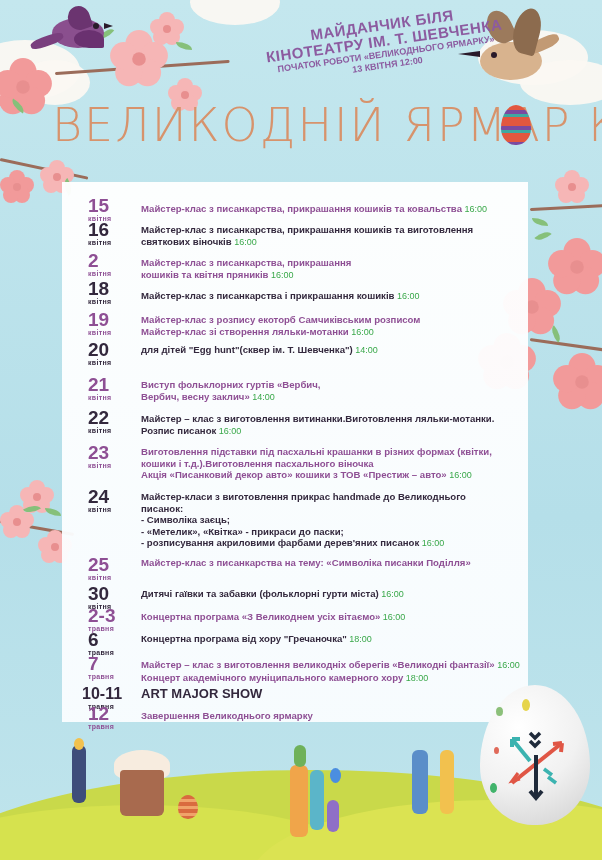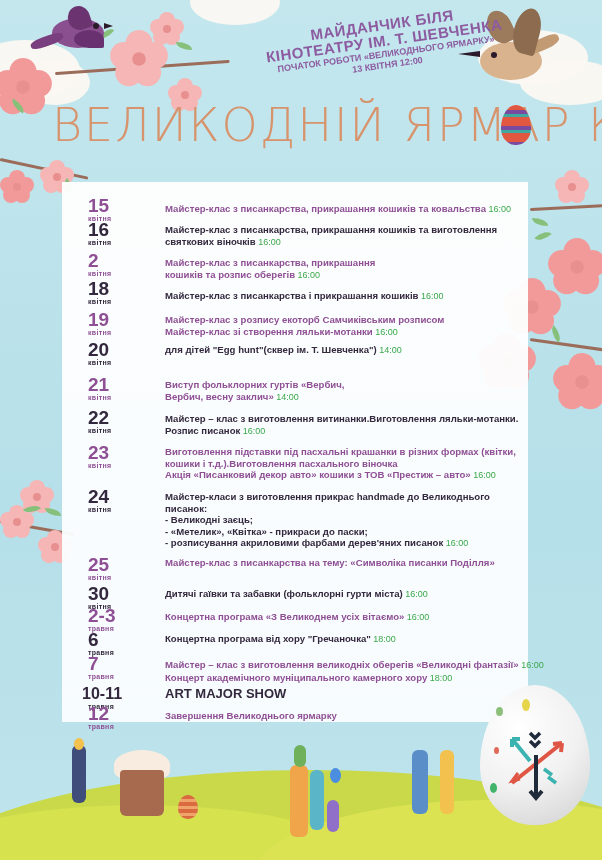--- a/index.html
+++ b/index.html
@@ -52,21 +52,21 @@
   .dates { position: absolute; left: 0; width: 602px; top: 150px; text-align: center; font-size: 22px; color: #5a3d72; letter-spacing: .5px; }
 
   
   .panel { position: absolute; left: 62px; top: 182px; width: 466px; height: 540px;
     background: linear-gradient(180deg, rgba(255,255,255,.96), rgba(250,253,255,.95)); }
 
   .row { position: absolute; left: 80px; width: 440px; }
   .date { position: absolute; left: 8px; width: 40px; text-align: left; }
   .date .num { display: block; font-size: 19px; font-weight: bold; line-height: 18px; }
   .date .mon { display: block; font-size: 7px; font-weight: bold; line-height: 8px; letter-spacing: .3px; }
-  .text { position: absolute; left: 61px; font-size: 9.6px; font-weight: bold; line-height: 11.5px; white-space: nowrap; margin-left: 24px; }
+  .text { position: absolute; left: 61px; font-size: 9.6px; font-weight: bold; line-height: 11.5px; white-space: nowrap; }
   .text .time { color: #3aa84a; font-weight: normal; font-size: 9px; }
   .purple { color: #8e4f94; }
   .dark { color: #33283d; }
 
   
   .hill1 { position: absolute; left: -80px; top: 770px; width: 780px; height: 220px; border-radius: 50%; background: #c9d94a; }
   .hill2 { position: absolute; left: -120px; top: 805px; width: 520px; height: 160px; border-radius: 50%; background: #d6e24e; }
   .hill3 { position: absolute; left: 250px; top: 800px; width: 480px; height: 160px; border-radius: 50%; background: #dbe352; }
 
   .kulich { position: absolute; left: 120px; top: 770px; width: 44px; height: 46px; background: #a86a4e; border-radius: 4px 4px 6px 6px; }
@@ -309,21 +309,21 @@
           <div><span>святкових віночків</span><span class="time"> 16:00</span></div>
         </div>
       </div>
       <div class="row" style="top: 252px;">
         <div class="date purple">
           <span class="num">2</span>
           <span class="mon">квітня</span>
         </div>
         <div class="text purple" style="top: 5px;">
           <div><span>Майстер-клас з писанкарства, прикрашання</span></div>
-          <div><span> кошиків та розпис оберегів</span><span class="time"> 16:00</span></div>
+          <div><span> кошиків та квітня пряників</span><span class="time"> 16:00</span></div>
         </div>
       </div>
       <div class="row" style="top: 280px;">
         <div class="date dark">
           <span class="num">18</span>
           <span class="mon">квітня</span>
         </div>
         <div class="text dark" style="top: 10px;">
           <div><span>Майстер-клас з писанкарства і прикрашання кошиків</span><span class="time"> 16:00</span></div>
         </div>
@@ -379,21 +379,21 @@
         </div>
       </div>
       <div class="row" style="top: 488px;">
         <div class="date dark">
           <span class="num">24</span>
           <span class="mon">квітня</span>
         </div>
         <div class="text dark" style="top: 3px;">
           <div><span>Майстер-класи з виготовлення прикрас handmade до Великоднього</span></div>
           <div><span>писанок:</span></div>
-          <div><span> - Великодні заєць;</span></div>
+          <div><span> - Символіка заєць;</span></div>
           <div><span> - «Метелик», «Квітка» - прикраси до  паски;</span></div>
           <div><span> -  розписування акриловими фарбами дерев'яних писанок</span><span class="time"> 16:00</span></div>
         </div>
       </div>
       <div class="row" style="top: 556px;">
         <div class="date purple">
           <span class="num">25</span>
           <span class="mon">квітня</span>
         </div>
         <div class="text purple" style="top: 1px;">

